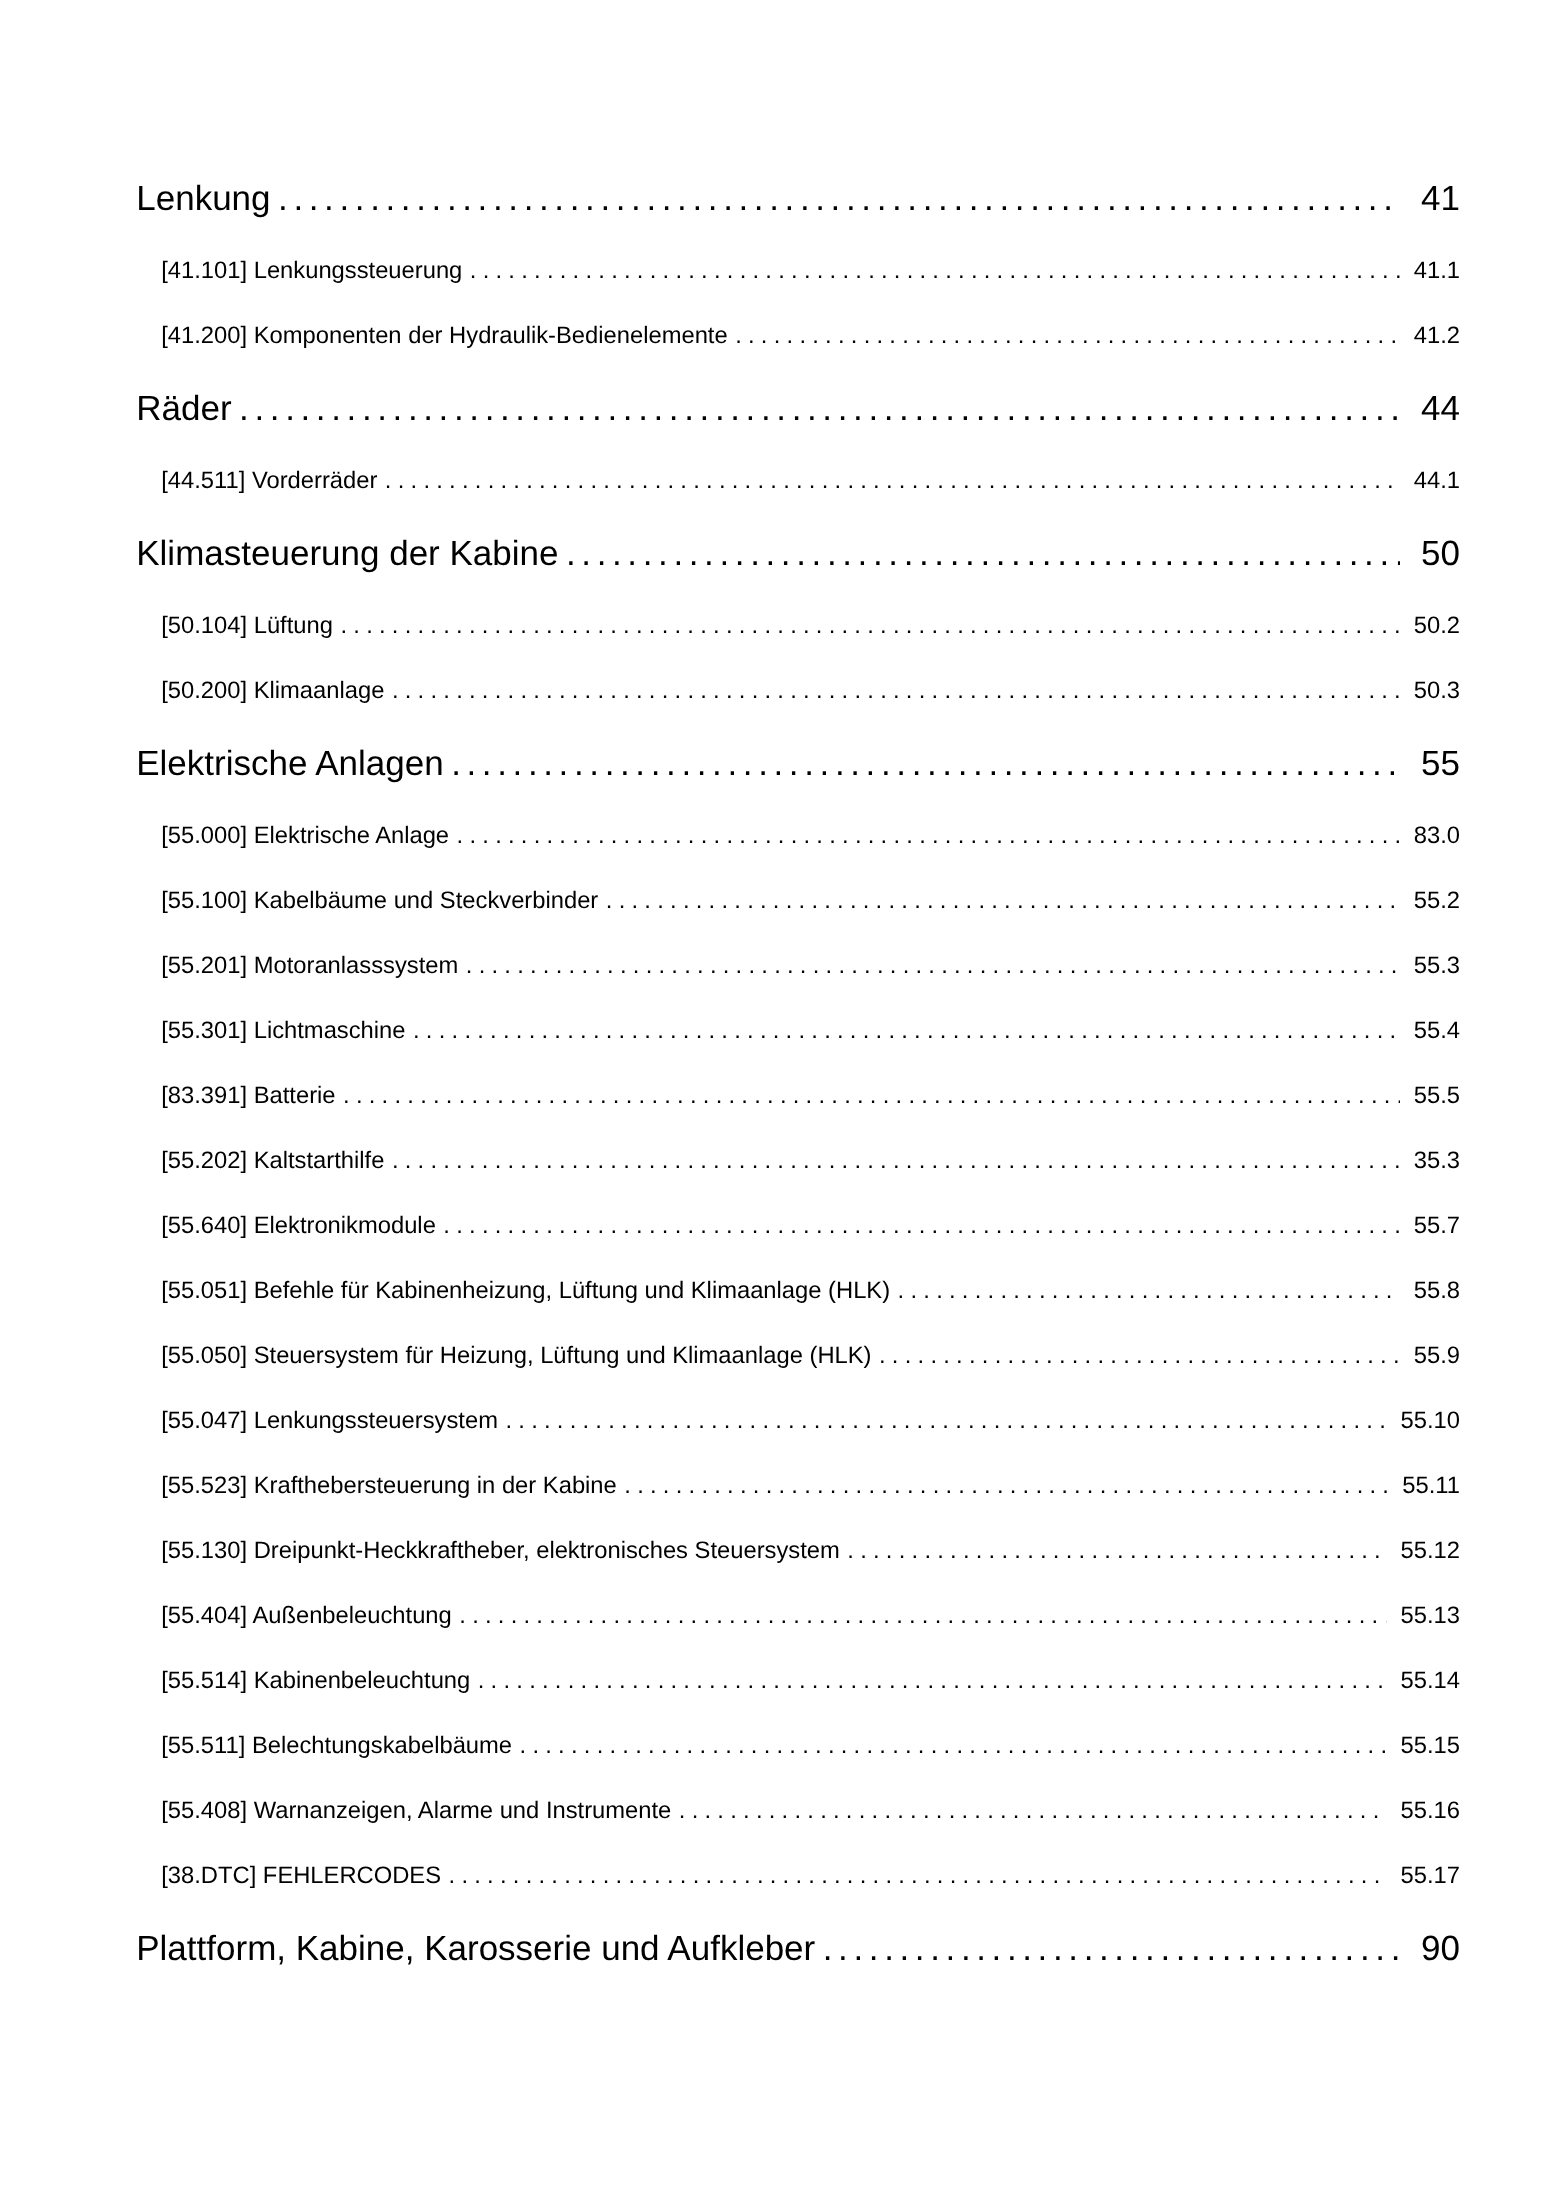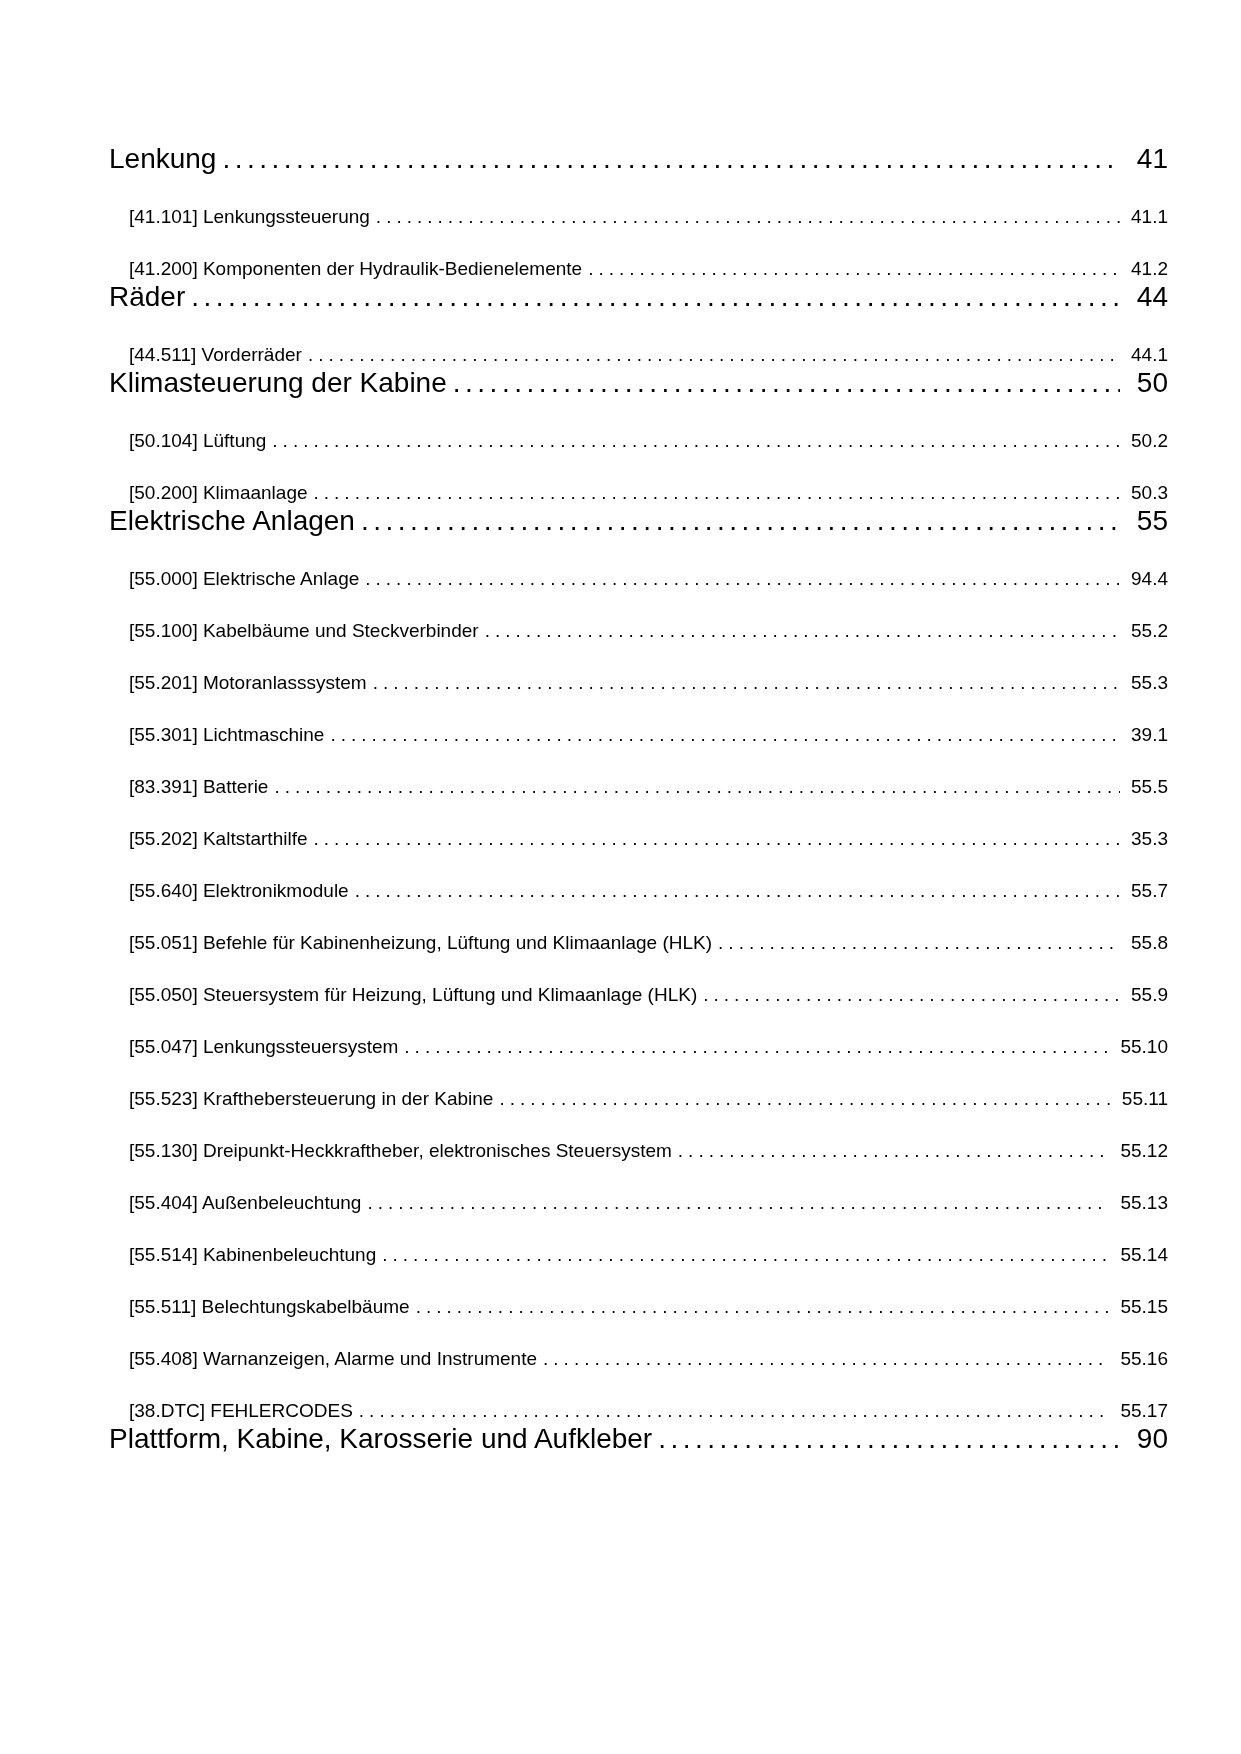--- a/index.html
+++ b/index.html
@@ -23,20 +23,21 @@
     left: 109px;
     right: 73px;
   }
   .toc-row {
     display: flex;
     align-items: baseline;
   }
   .toc-row.l1 {
     font-size: 28px;
     line-height: 34px;
+    margin-top: 30px;
   }
   .toc-row.l1:first-child {
     margin-top: 0;
   }
   .toc-row.l2 {
     font-size: 19px;
     line-height: 23px;
     margin-top: 29px;
     padding-left: 20px;
   }
@@ -124,36 +125,36 @@
     <span class="toc-page">50.3</span>
   </div>
       <div class="toc-row l1">
     <span class="toc-label">Elektrische Anlagen</span>
     <span class="toc-dots" aria-hidden="true"></span>
     <span class="toc-page">55</span>
   </div>
       <div class="toc-row l2">
     <span class="toc-label">[55.000] Elektrische Anlage</span>
     <span class="toc-dots" aria-hidden="true"></span>
-    <span class="toc-page">94.4</span>
+    <span class="toc-page">83.0</span>
   </div>
       <div class="toc-row l2">
     <span class="toc-label">[55.100] Kabelbäume und Steckverbinder</span>
     <span class="toc-dots" aria-hidden="true"></span>
     <span class="toc-page">55.2</span>
   </div>
       <div class="toc-row l2">
     <span class="toc-label">[55.201] Motoranlasssystem</span>
     <span class="toc-dots" aria-hidden="true"></span>
     <span class="toc-page">55.3</span>
   </div>
       <div class="toc-row l2">
     <span class="toc-label">[55.301] Lichtmaschine</span>
     <span class="toc-dots" aria-hidden="true"></span>
-    <span class="toc-page">39.1</span>
+    <span class="toc-page">55.4</span>
   </div>
       <div class="toc-row l2">
     <span class="toc-label">[83.391] Batterie</span>
     <span class="toc-dots" aria-hidden="true"></span>
     <span class="toc-page">55.5</span>
   </div>
       <div class="toc-row l2">
     <span class="toc-label">[55.202] Kaltstarthilfe</span>
     <span class="toc-dots" aria-hidden="true"></span>
     <span class="toc-page">35.3</span>

